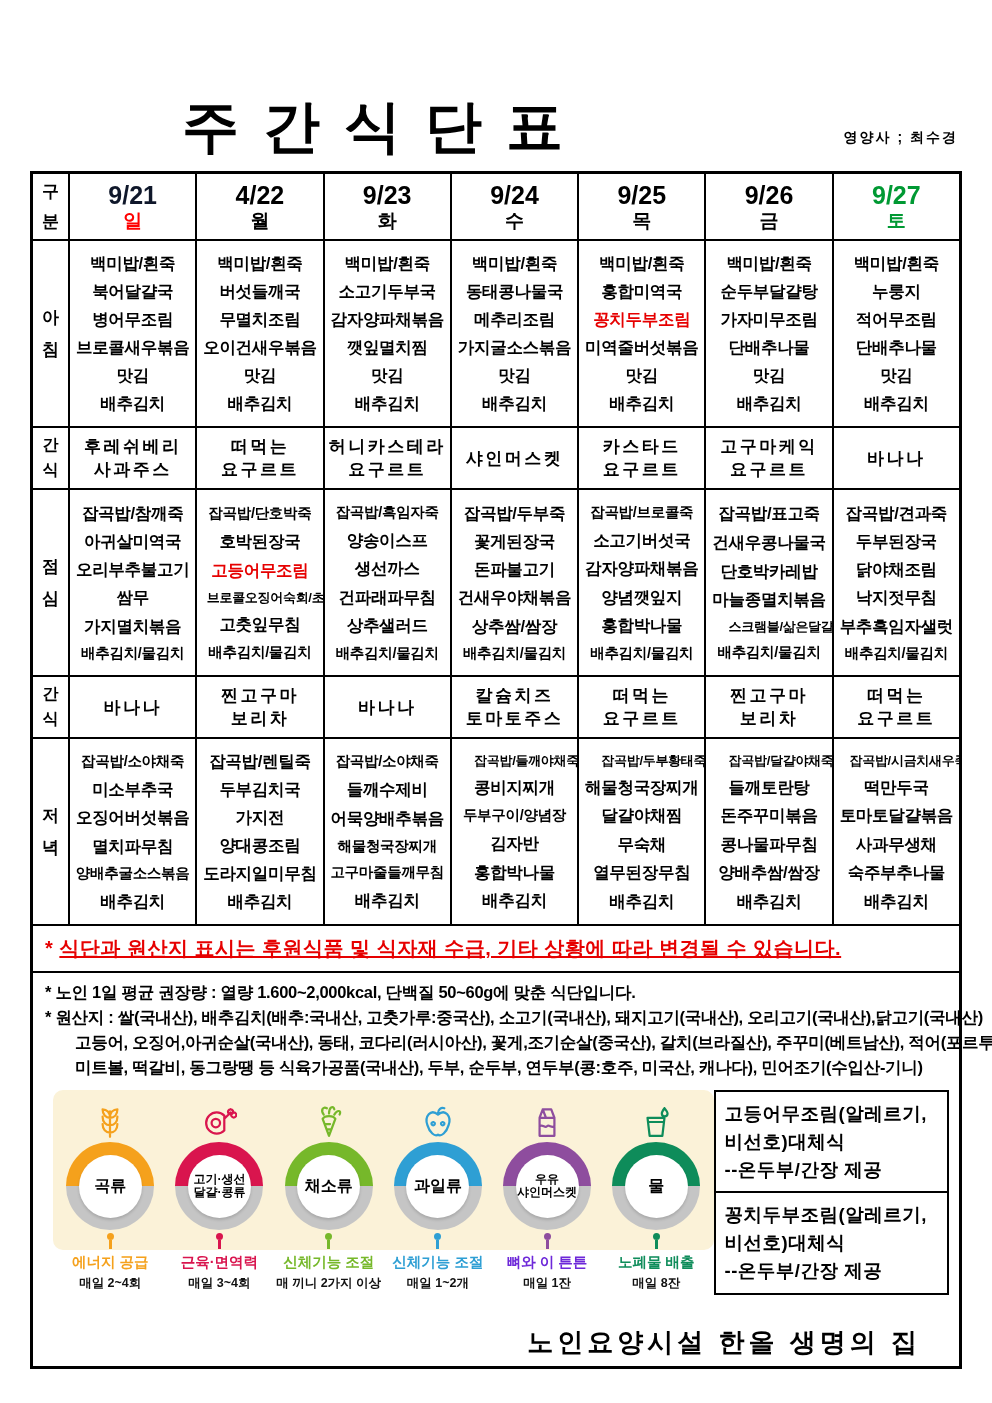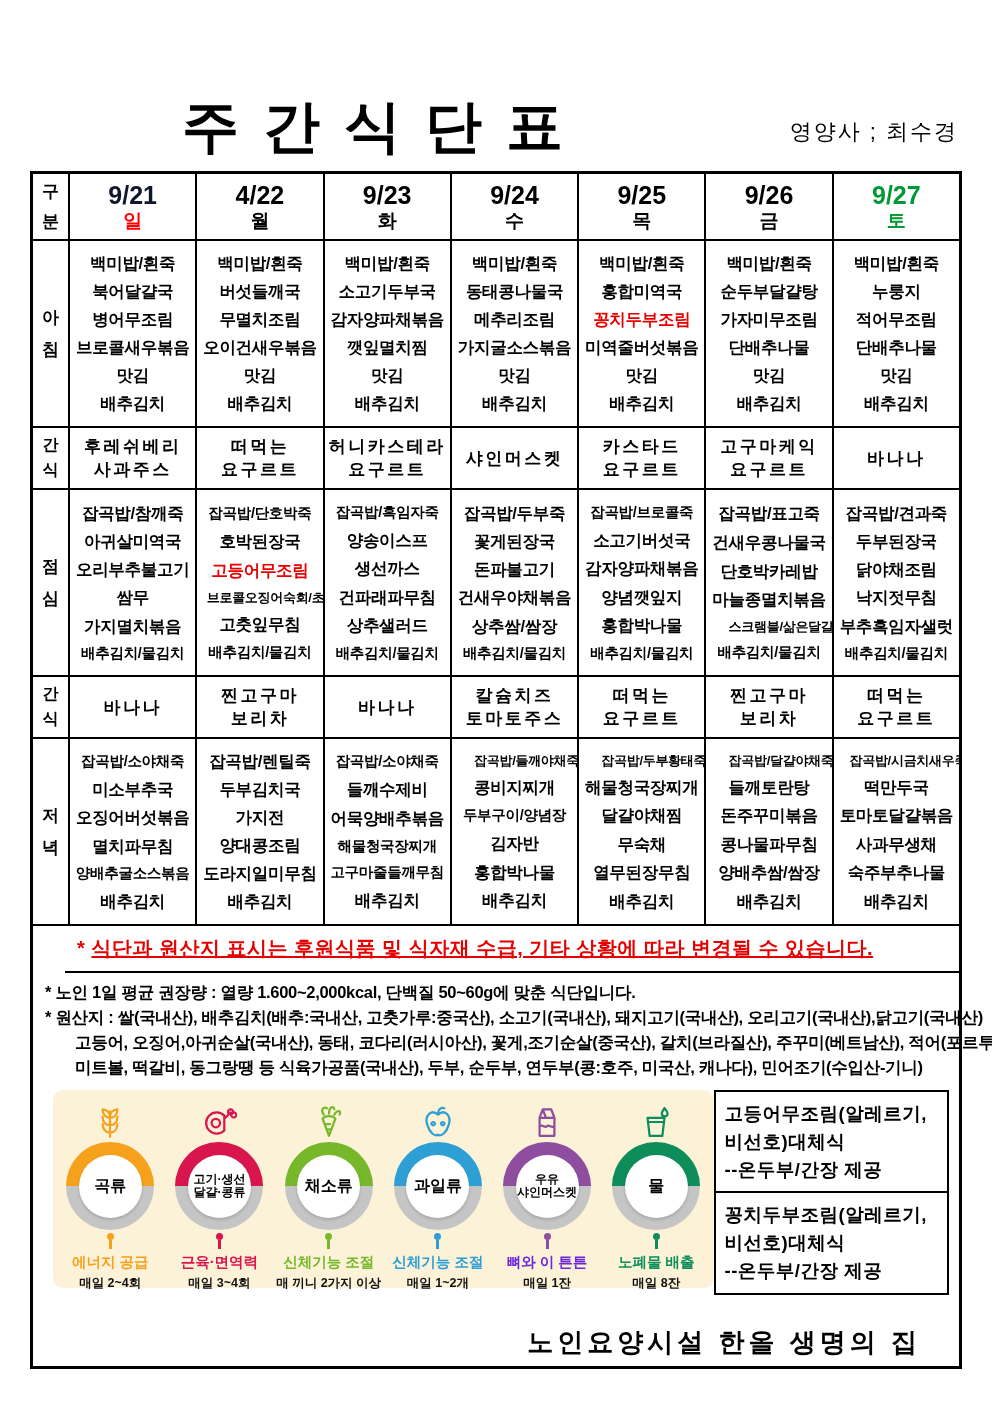--- a/index.html
+++ b/index.html
@@ -1,21 +1,21 @@
 <!DOCTYPE html>
 <html><head>
 <meta charset="utf-8">
 <style>
   html,body{margin:0;padding:0;background:#fff;}
   .page{width:992px;height:1403px;position:relative;overflow:hidden;color:#000;
         font-family:"Liberation Sans","DejaVu Sans",sans-serif;background:#fff;}
   
   .title-row{display:flex;align-items:flex-end;padding:98px 34px 0 0;}
   .main-title{font-size:57px;font-weight:800;letter-spacing:24px;line-height:1;margin-left:182px;white-space:nowrap;}
-  .nutritionist{margin-left:auto;font-size:22px;font-weight:400;letter-spacing:2px;padding-bottom:8px;white-space:nowrap;}
+  .nutritionist{margin-left:auto;font-size:14px;font-weight:700;letter-spacing:2px;padding-bottom:8px;white-space:nowrap;}
   
   .outer{margin:16px 30px 0;border:3px solid #000;box-sizing:border-box;height:1198px;display:flex;flex-direction:column;}
   
   .thead{display:flex;border-bottom:2px solid #000;height:67px;box-sizing:border-box;}
   .corner{width:37px;border-right:2px solid #000;display:flex;flex-direction:column;justify-content:space-evenly;align-items:center;
           font-size:17px;font-weight:800;box-sizing:border-box;}
   .daycell{flex:1;border-right:2px solid #000;display:flex;flex-direction:column;align-items:center;justify-content:center;gap:3px;box-sizing:border-box;}
   .daycell:last-child{border-right:none;}
   .daydate{font-size:25px;font-weight:800;line-height:1;}
   .daydow{font-size:19px;font-weight:800;line-height:1;}
@@ -26,28 +26,28 @@
             gap:9px;font-size:17px;font-weight:800;box-sizing:border-box;}
   .trow.snack .rowlabel{gap:4px;font-size:16px;}
   .mcell{flex:1;border-right:2px solid #000;display:flex;flex-direction:column;justify-content:space-evenly;align-items:center;
          padding:3px 0;box-sizing:border-box;overflow:hidden;}
   .mcell:last-child{border-right:none;}
   .mi{font-size:16.5px;font-weight:700;white-space:nowrap;line-height:1;letter-spacing:-0.3px;}
   .mi.s8{font-size:14.5px;}
   .mi.s10{font-size:13px;margin-left:24px;}
   .trow.snack .mi{font-size:17px;letter-spacing:2.5px;}
   
-  .rednote{border-bottom:2px solid #000;padding:9px 6px 9px 12px;font-size:20px;font-weight:800;color:#e60000;letter-spacing:0.5px;white-space:nowrap;margin-left:32px;}
+  .rednote{border-bottom:2px solid #000;padding:9px 6px 9px 12px;font-size:20px;font-weight:800;color:#e60000;letter-spacing:0.5px;white-space:nowrap;}
   .rednote .rn-text{text-decoration:underline;}
   .notes{padding:7px 8px 2px 12px;font-size:16.5px;font-weight:600;line-height:25px;}
   .note{white-space:nowrap;letter-spacing:-0.3px;}
   .note.indent{padding-left:30px;}
   
   .bottom{display:flex;align-items:flex-start;padding:8px 8px 0 20px;}
-  .groups{background:#FBF2D8;border-radius:10px;width:662px;height:198px;display:flex;justify-content:space-evenly;
+  .groups{background:#FBF2D8;border-radius:10px;width:662px;height:160px;display:flex;justify-content:space-evenly;
           align-items:flex-start;padding-top:10px;box-sizing:border-box;}
   .group{width:104px;display:flex;flex-direction:column;align-items:center;}
   .gicon{height:40px;display:flex;align-items:flex-end;justify-content:center;}
   .ring{width:88px;height:88px;border-radius:50%;display:flex;align-items:center;justify-content:center;margin-top:2px;}
   .ringin{width:63px;height:63px;background:#fff;border-radius:50%;display:flex;flex-direction:column;align-items:center;
           justify-content:center;font-weight:800;text-align:center;box-shadow:0 2px 3px rgba(0,0,0,0.15);}
   .gname{font-size:16px;line-height:1.1;white-space:nowrap;}
   .gname.small{font-size:12px;}
   .stemdot{width:7px;height:7px;border-radius:50%;margin-top:3px;}
   .stemline{width:3px;height:9px;}

